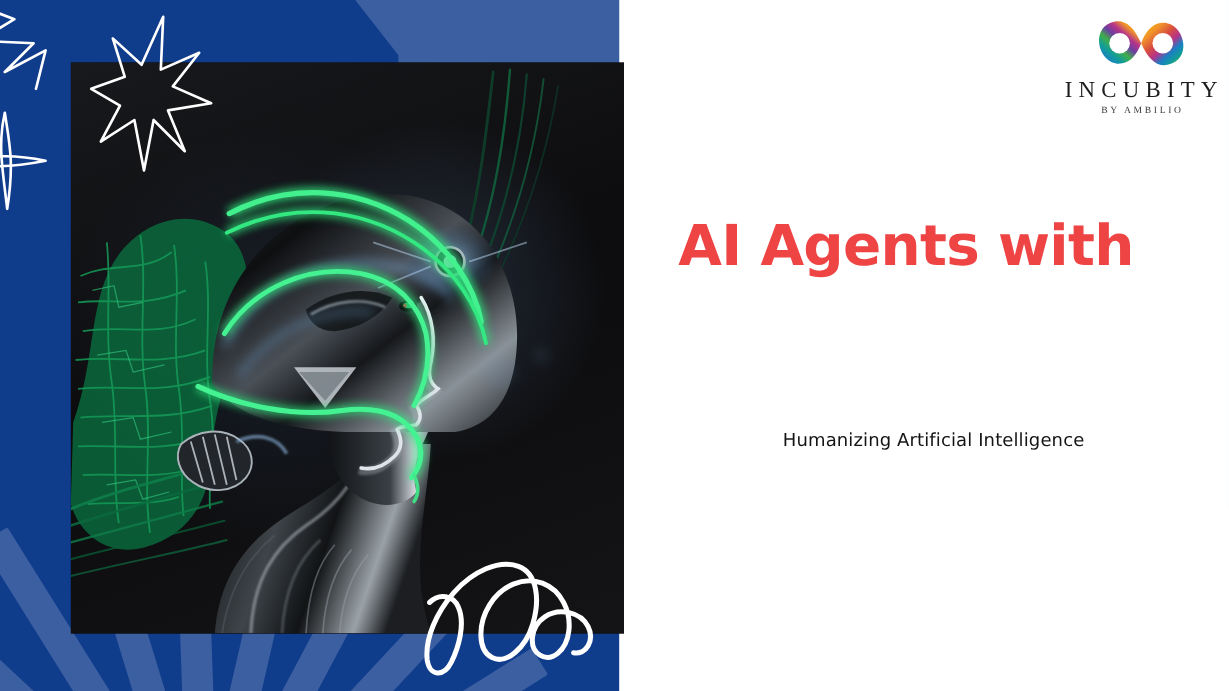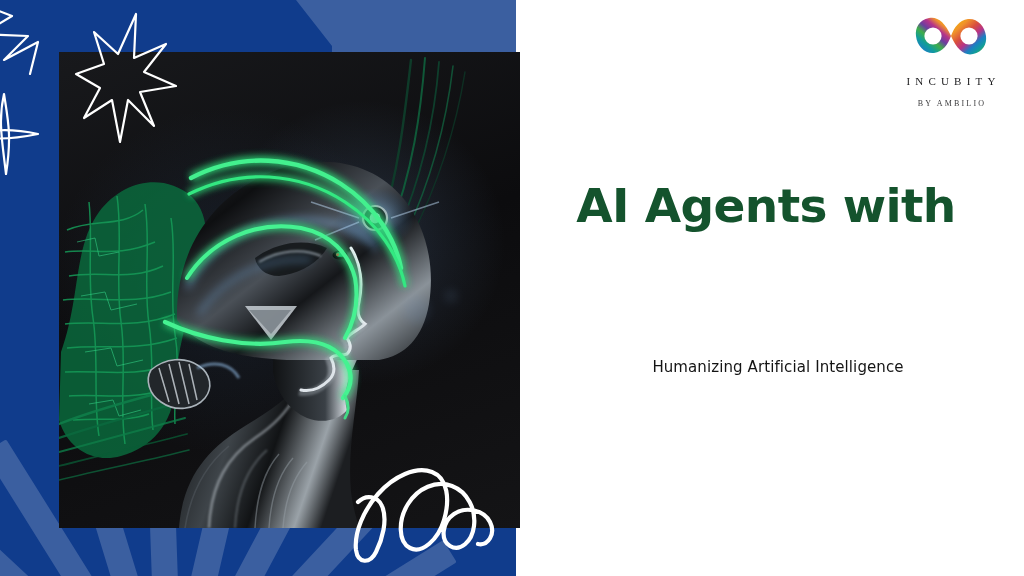--- a/index.html
+++ b/index.html
@@ -73,46 +73,46 @@
 
   
   #logo-block {
     position: absolute;
     left: 880px; top: 14px;
     width: 142px; height: 92px;
     text-align: center;
   }
   #logo-mark { display: block; margin: 0 auto; }
   #logo-wordmark {
-    margin-top: 17px;
+    margin-top: 7px;
     font-family: "Liberation Serif", serif;
-    font-size: 11px;
+    font-size: 19px;
     letter-spacing: 5.2px;
     color: #1d1d1f;
     text-indent: 5px;
   }
   #logo-tagline {
-    margin-top: 12px;
+    margin-top: 0;
     font-family: "Liberation Serif", serif;
     font-size: 8px;
     letter-spacing: 2.2px;
     color: #3a3a3c;
     text-indent: 2px;
   }
 
   #headline {
     position: absolute;
-    left: 544px; top: 176px;
+    left: 533px; top: 176px;
     width: 444px;
     font-family: "DejaVu Sans", sans-serif;
     font-weight: bold;
     font-size: 47px;
     line-height: 1.27;
     letter-spacing: -0.6px;
-    color: #14532d;
+    color: #ef4444;
     text-align: center;
   }
   #subheadline {
     position: absolute;
     left: 540px; top: 358px;
     width: 476px;
     font-family: "DejaVu Sans", sans-serif;
     font-weight: normal;
     font-size: 15px;
     letter-spacing: 0.1px;

